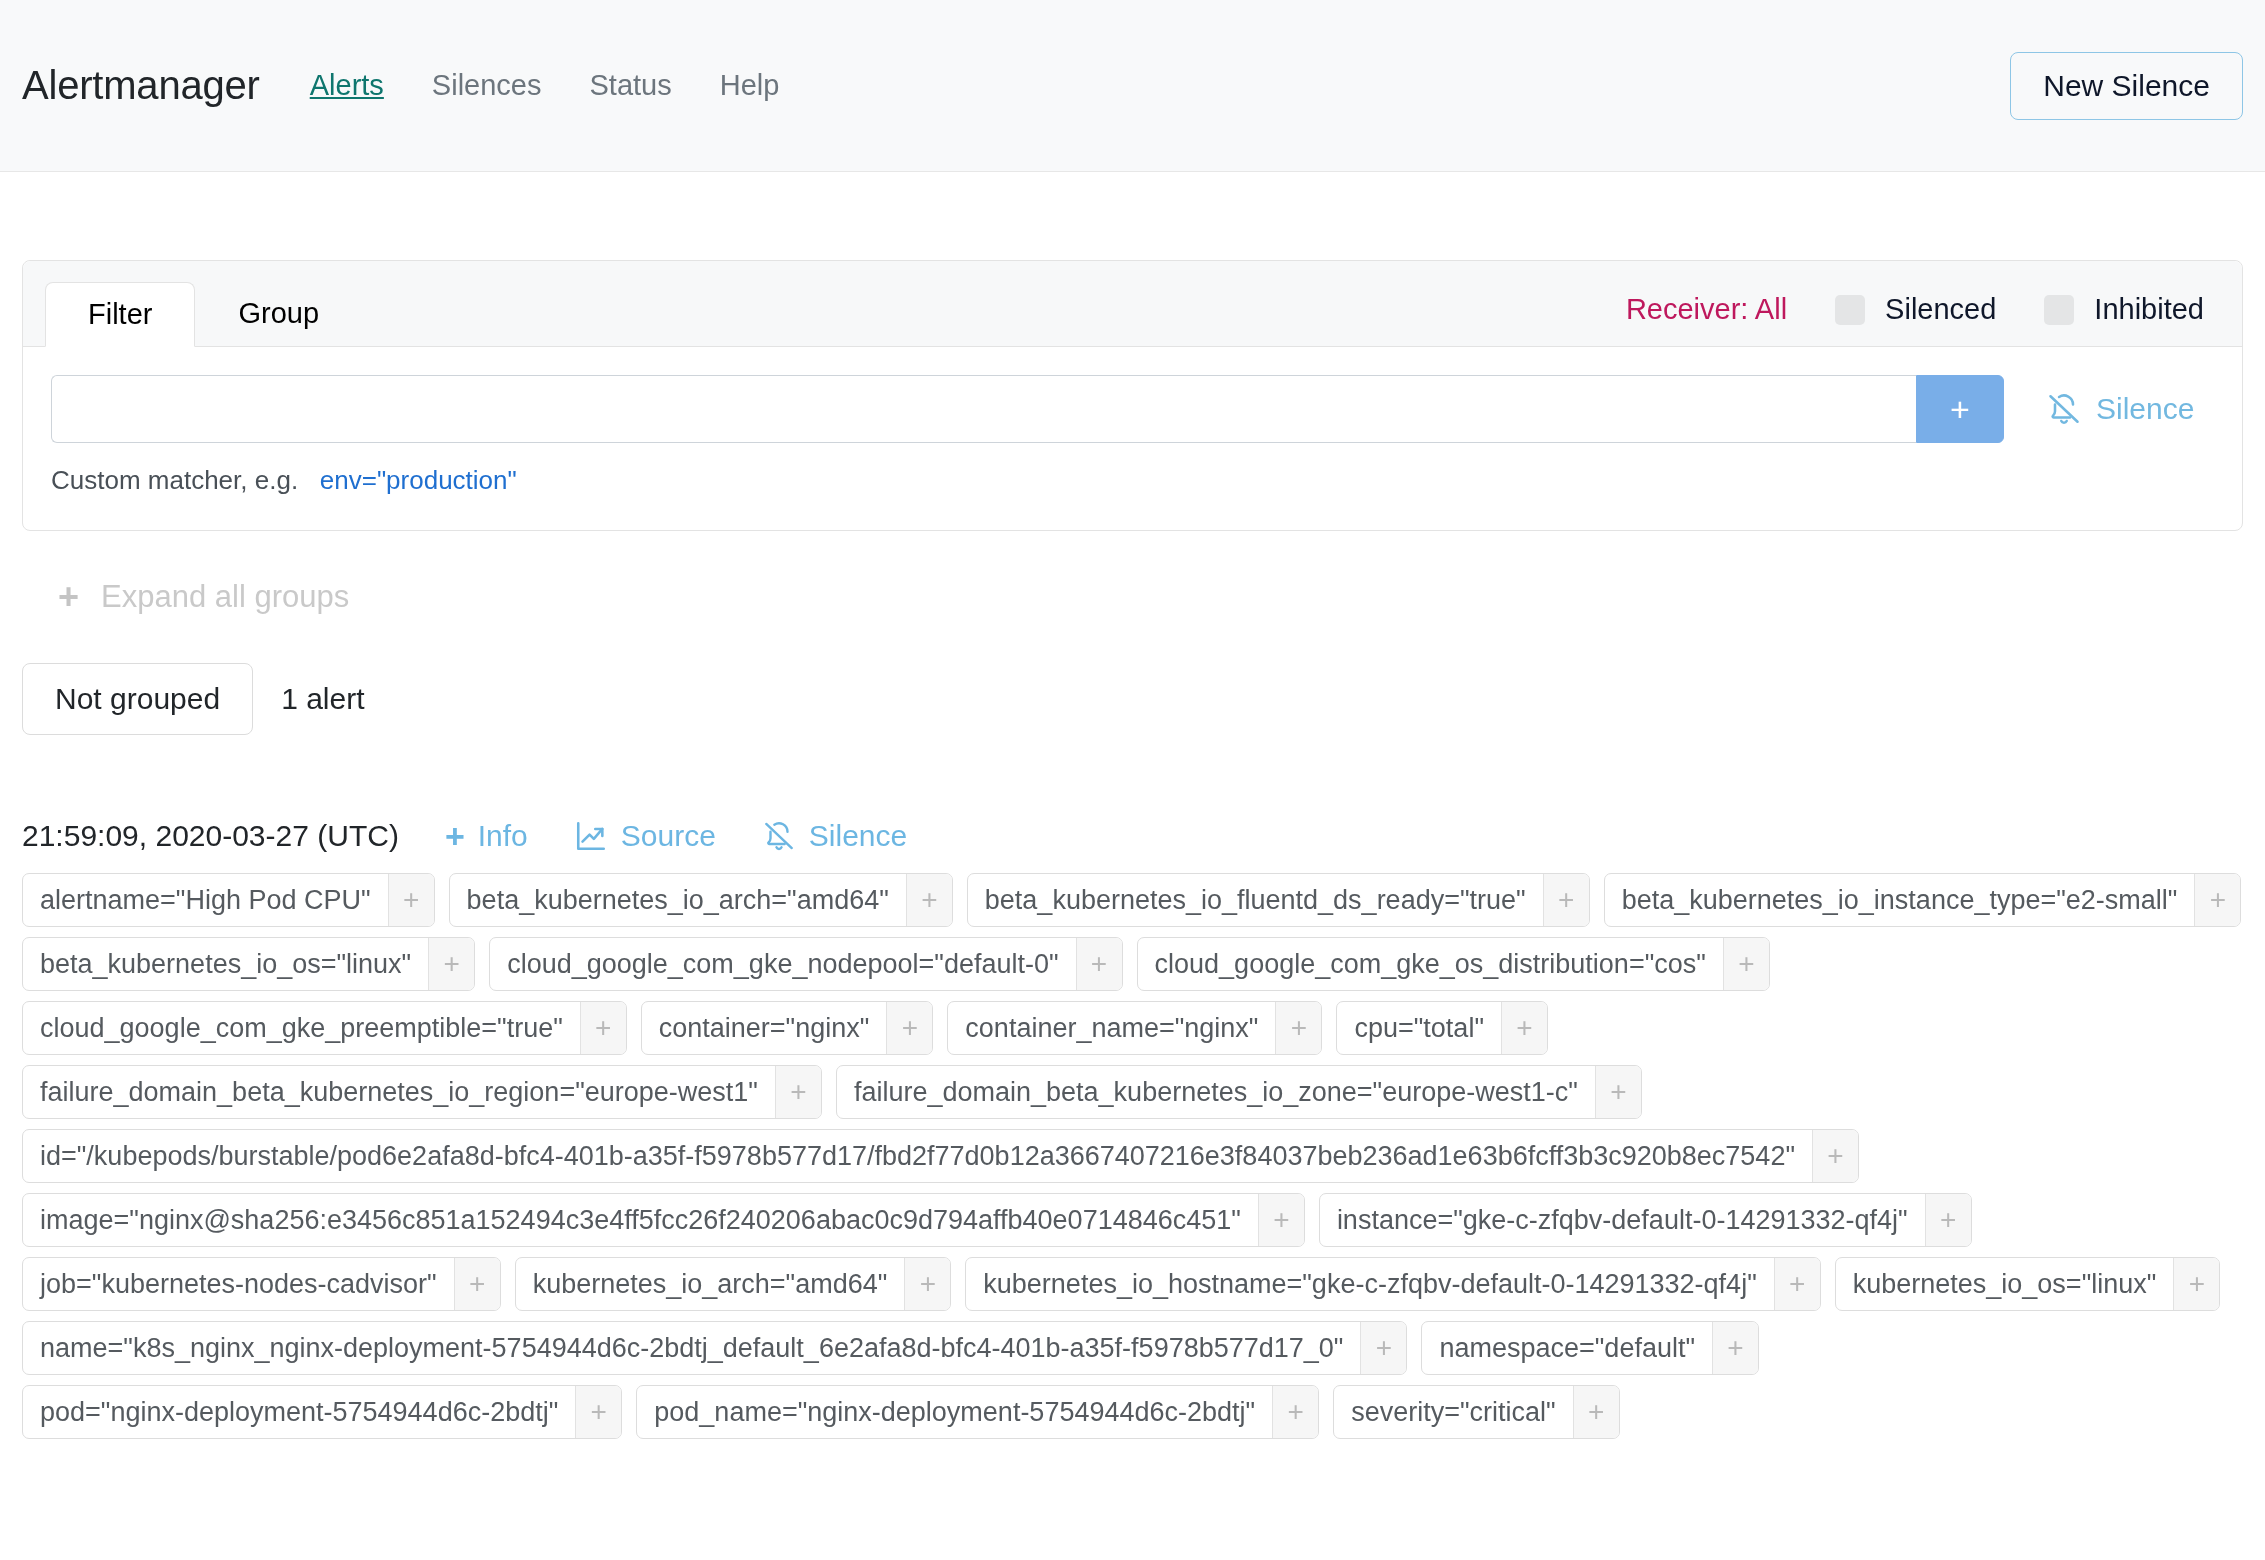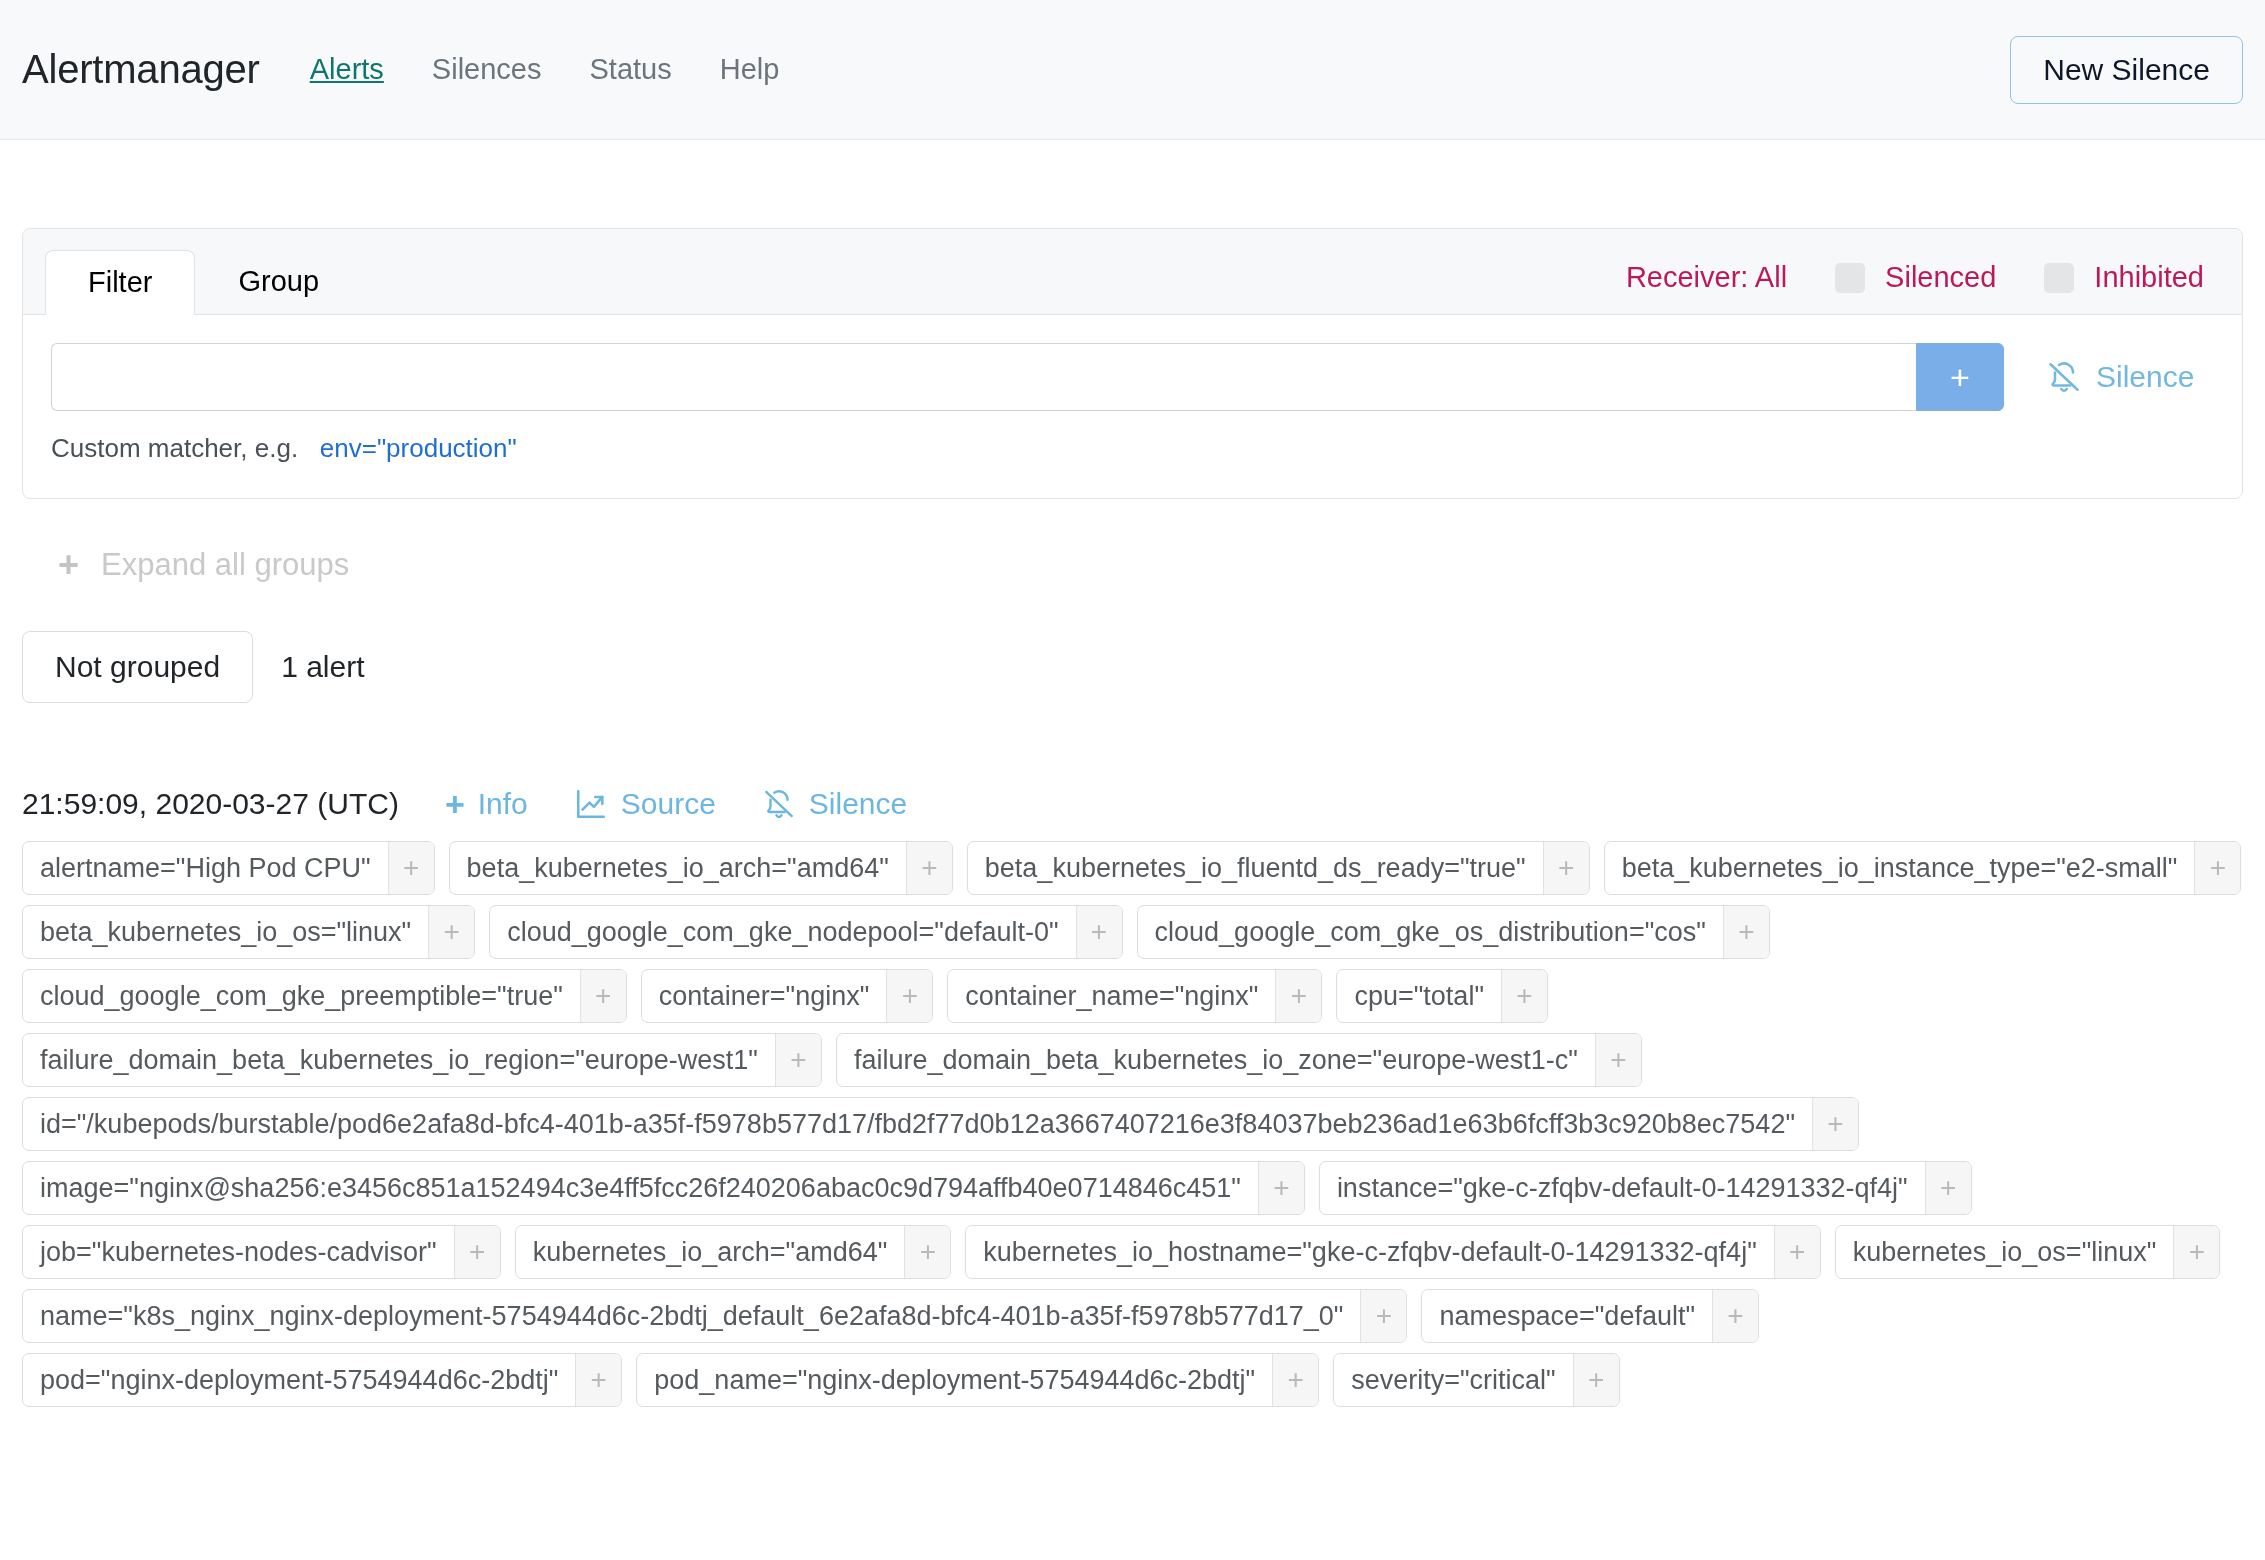--- a/index.html
+++ b/index.html
@@ -7,21 +7,21 @@
     margin: 0;
     padding: 0;
     background: #ffffff;
     font-family: "Liberation Sans", sans-serif;
     color: #212529;
   }
   body { width: 2265px; height: 1560px; overflow: hidden; }
 
   
   .navbar {
-    height: 140px;
+    height: 172px;
     background: #f8f9fa;
     border-bottom: 1px solid #e7e7e7;
     display: flex;
     align-items: center;
     padding: 0 22px 0 22px;
   }
   .brand {
     font-size: 40px;
     color: #212529;
     letter-spacing: -0.2px;
@@ -89,21 +89,21 @@
   }
   .receiver-text { font-size: 29px; color: #be185d; white-space: nowrap; }
   .chk-wrap { display: flex; align-items: center; margin-left: 48px; }
   .chkbox {
     width: 30px; height: 30px;
     background: #e4e5e6;
     border-radius: 5px;
     border: none;
     display: inline-block;
   }
-  .chk-label { font-size: 29px; color: #be185d; margin-left: 20px; white-space: nowrap; }
+  .chk-label { font-size: 29px; color: #0f172a; margin-left: 20px; white-space: nowrap; }
 
   .card-body { padding: 28px 28px 34px 28px; }
   .input-row { display: flex; align-items: stretch; }
   .matcher-input {
     flex: 0 0 1865px;
     height: 68px;
     border: 1px solid #ced4da;
     border-right: none;
     border-radius: 6px 0 0 6px;
     font-size: 28px;

